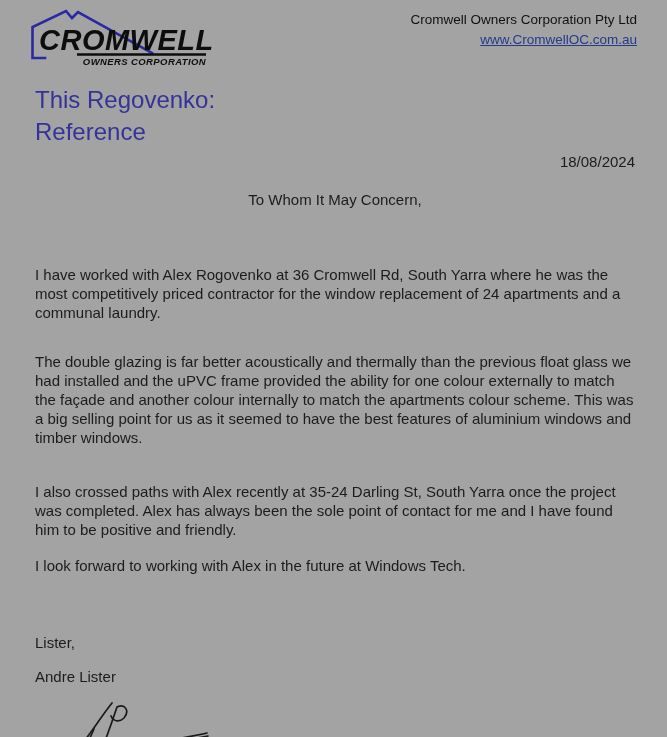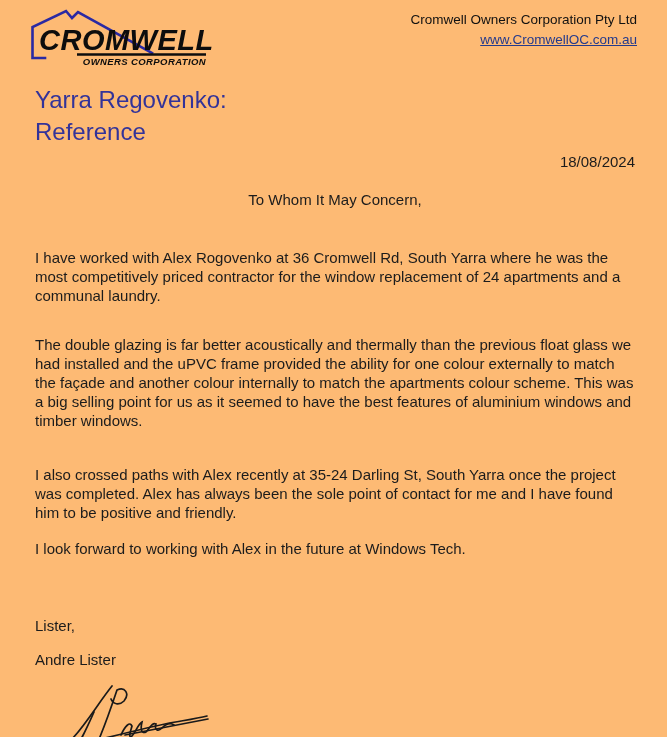--- a/index.html
+++ b/index.html
@@ -1,21 +1,21 @@
 <!DOCTYPE html>
 <html><head>
 <meta charset="utf-8">
 <style>
   * { margin: 0; padding: 0; box-sizing: border-box; }
   html, body { background: #ffffff; }
   .page {
     position: relative;
     width: 667px;
     height: 737px;
-    background: #fdba74;
+    background: #a3a3a3;
     font-family: "Liberation Sans", "DejaVu Sans", sans-serif;
     color: #1c1c1c;
     overflow: hidden;
   }
   
   .header {
     display: flex;
     justify-content: space-between;
     align-items: flex-start;
     padding: 8px 30px 0 30px;
@@ -53,21 +53,21 @@
   .salutation {
     margin-top: 21px;
     font-size: 15px;
     text-align: center;
   }
   .body-par {
     font-size: 15px;
     line-height: 19px;
     max-width: 602px;
   }
-  .par-1 { margin-top: 40px; }
+  .par-1 { margin-top: 57px; }
   .par-2 { margin-top: 30px; }
   .par-3 { margin-top: 35px; }
   .par-4 { margin-top: 17px; }
   .closing { margin-top: 59px; font-size: 15px; }
   .signatory { margin-top: 17px; font-size: 15px; }
   .signature-wrap { margin-top: 14px; margin-left: -2px; }
 </style>
 </head>
 <body>
 
@@ -90,21 +90,21 @@
 
     <div class="company-block">
       <div class="company-name">Cromwell Owners Corporation Pty Ltd</div>
       <a class="company-link" href="#">www.CromwellOC.com.au</a>
     </div>
   </div>
 
   <div class="letter">
 
     <h1 class="title">
-      <span>Yarra Regovenko:</span><br>
+      <span>This Regovenko:</span><br>
       <span>Reference</span>
     </h1>
 
     <div class="date-line">18/08/2024</div>
 
     <div class="salutation">To Whom It May Concern,</div>
 
     <p class="body-par par-1">I have worked with Alex Rogovenko at 36 Cromwell Rd, South Yarra where he was the most competitively priced contractor for the window replacement of 24 apartments and a communal laundry.</p>
 
     <p class="body-par par-2">The double glazing is far better acoustically and thermally than the previous float glass we had installed and the uPVC frame provided the ability for one colour externally to match the façade and another colour internally to match the apartments colour scheme. This was a big selling point for us as it seemed to have the best features of aluminium windows and timber windows.</p>

